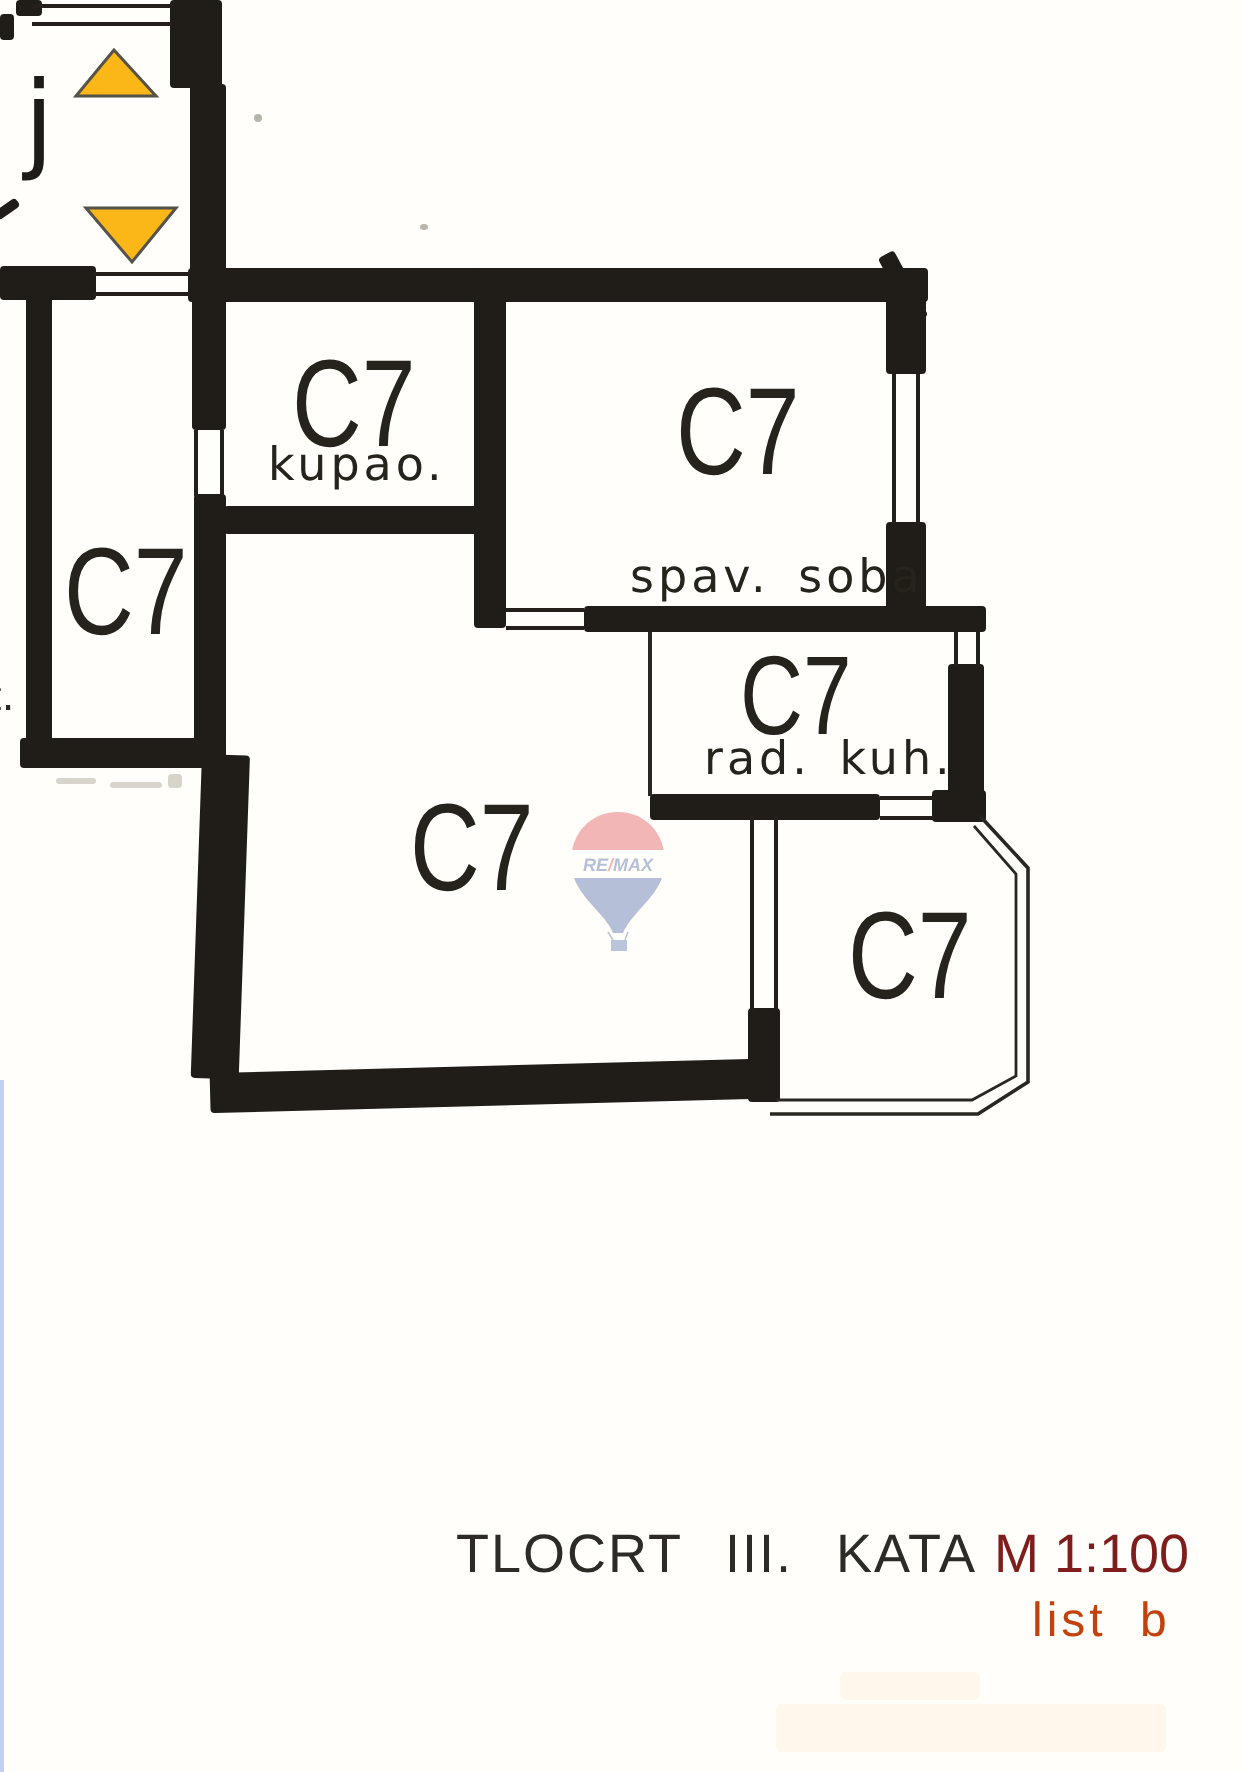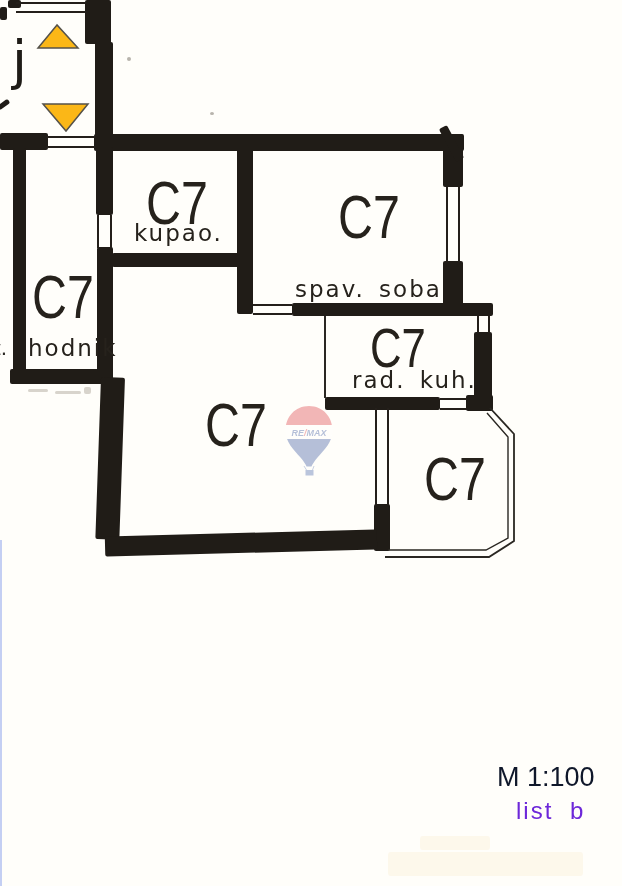--- a/index.html
+++ b/index.html
@@ -16,22 +16,22 @@
     position:absolute;font-size:62px;line-height:1;color:#26221c;
     transform:scaleX(.78);transform-origin:left top;letter-spacing:0;
     font-family:"Liberation Sans",sans-serif;
   }
   .rname{
     position:absolute;font-size:23px;line-height:1.1;color:#26221c;
     letter-spacing:2px;word-spacing:5px;font-family:"DejaVu Sans",sans-serif;
   }
   .stairletter{position:absolute;left:12px;top:34px;font-size:54px;line-height:1;font-family:"DejaVu Sans",sans-serif;color:#1f1c17;}
   .titleline{position:absolute;left:228px;top:762px;font-size:27px;letter-spacing:1px;word-spacing:13px;color:#2e2b27;}
-  .scaleline{position:absolute;left:497px;top:762px;font-size:27px;letter-spacing:0;color:#0f172a;}
-  .sheetline{position:absolute;left:516px;top:797px;font-size:24px;letter-spacing:2px;word-spacing:8px;color:#6d28d9;}
+  .scaleline{position:absolute;left:497px;top:762px;font-size:27px;letter-spacing:0;color:#7f1d1d;}
+  .sheetline{position:absolute;left:516px;top:797px;font-size:24px;letter-spacing:2px;word-spacing:8px;color:#c2410c;}
   .svgabs{position:absolute;}
   .faint{position:absolute;background:#d8d4cc;border-radius:2px;}
   .dot{position:absolute;background:#b8b4ac;border-radius:50%;}
   .ghost{position:absolute;background:#fbf3df;opacity:.55;border-radius:3px;}
   .edgeblue{position:absolute;left:0;top:540px;width:2px;height:346px;background:rgba(125,150,235,.45);}
   .edgefrag{position:absolute;left:-7px;top:336px;font-size:20px;color:#2a2722;font-family:"DejaVu Sans",sans-serif;}
 </style>
 </head>
 <body>
 
@@ -81,24 +81,23 @@
   <svg class="svgabs" style="left:30px;top:20px" width="66" height="115" viewBox="0 0 66 115">
     <polygon points="27,5 8,28 48,28" stroke-width="1.5" stroke="#55524a" fill="#FBB717"></polygon>
     <polygon points="13,84 58,84 36,111" stroke-width="1.5" stroke="#55524a" fill="#FBB717"></polygon>
   </svg>
   <div class="stairletter">j</div>
 
   <div class="c7" style="left:146px;top:172px">C7</div>
   <div class="rname" style="left:134px;top:221px">kupao.</div>
 
   <div class="c7" style="left:338px;top:186px">C7</div>
-  <div class="rname" style="left:295px;top:277px">spav. soba</div>
+  <div class="rname" style="left:315px;top:277px">spav. soba</div>
 
   <div class="c7" style="left:32px;top:266px">C7</div>
-  <div class="rname" style="left:28px;top:336px">hodnik</div>
 
   <div class="c7" style="left:370px;top:320px;font-size:56px">C7</div>
   <div class="rname" style="left:352px;top:368px">rad. kuh.</div>
 
   <div class="c7" style="left:205px;top:394px">C7</div>
 
   <div class="c7" style="left:424px;top:448px">C7</div>
 
   <svg class="svgabs" style="left:281px;top:404px;opacity:.32" width="56" height="74" viewBox="0 0 56 74">
     <defs>
@@ -120,16 +119,17 @@
   <div class="faint" style="left:28px;top:389px;width:20px;height:3px"></div>
   <div class="faint" style="left:55px;top:391px;width:26px;height:3px"></div>
   <div class="faint" style="left:84px;top:387px;width:7px;height:7px"></div>
   <div class="dot" style="left:127px;top:57px;width:4px;height:4px"></div>
   <div class="dot" style="left:210px;top:112px;width:4px;height:3px"></div>
   <div class="ghost" style="left:388px;top:852px;width:195px;height:24px"></div>
   <div class="ghost" style="left:420px;top:836px;width:70px;height:14px"></div>
   <div class="edgeblue"></div>
   <div class="edgefrag">t.</div>
 
+  <div class="titleline">TLOCRT III. KATA</div>
   <div class="scaleline">M 1:100</div>
   <div class="sheetline">list b</div>
 
 </div>
 
 </body></html>

